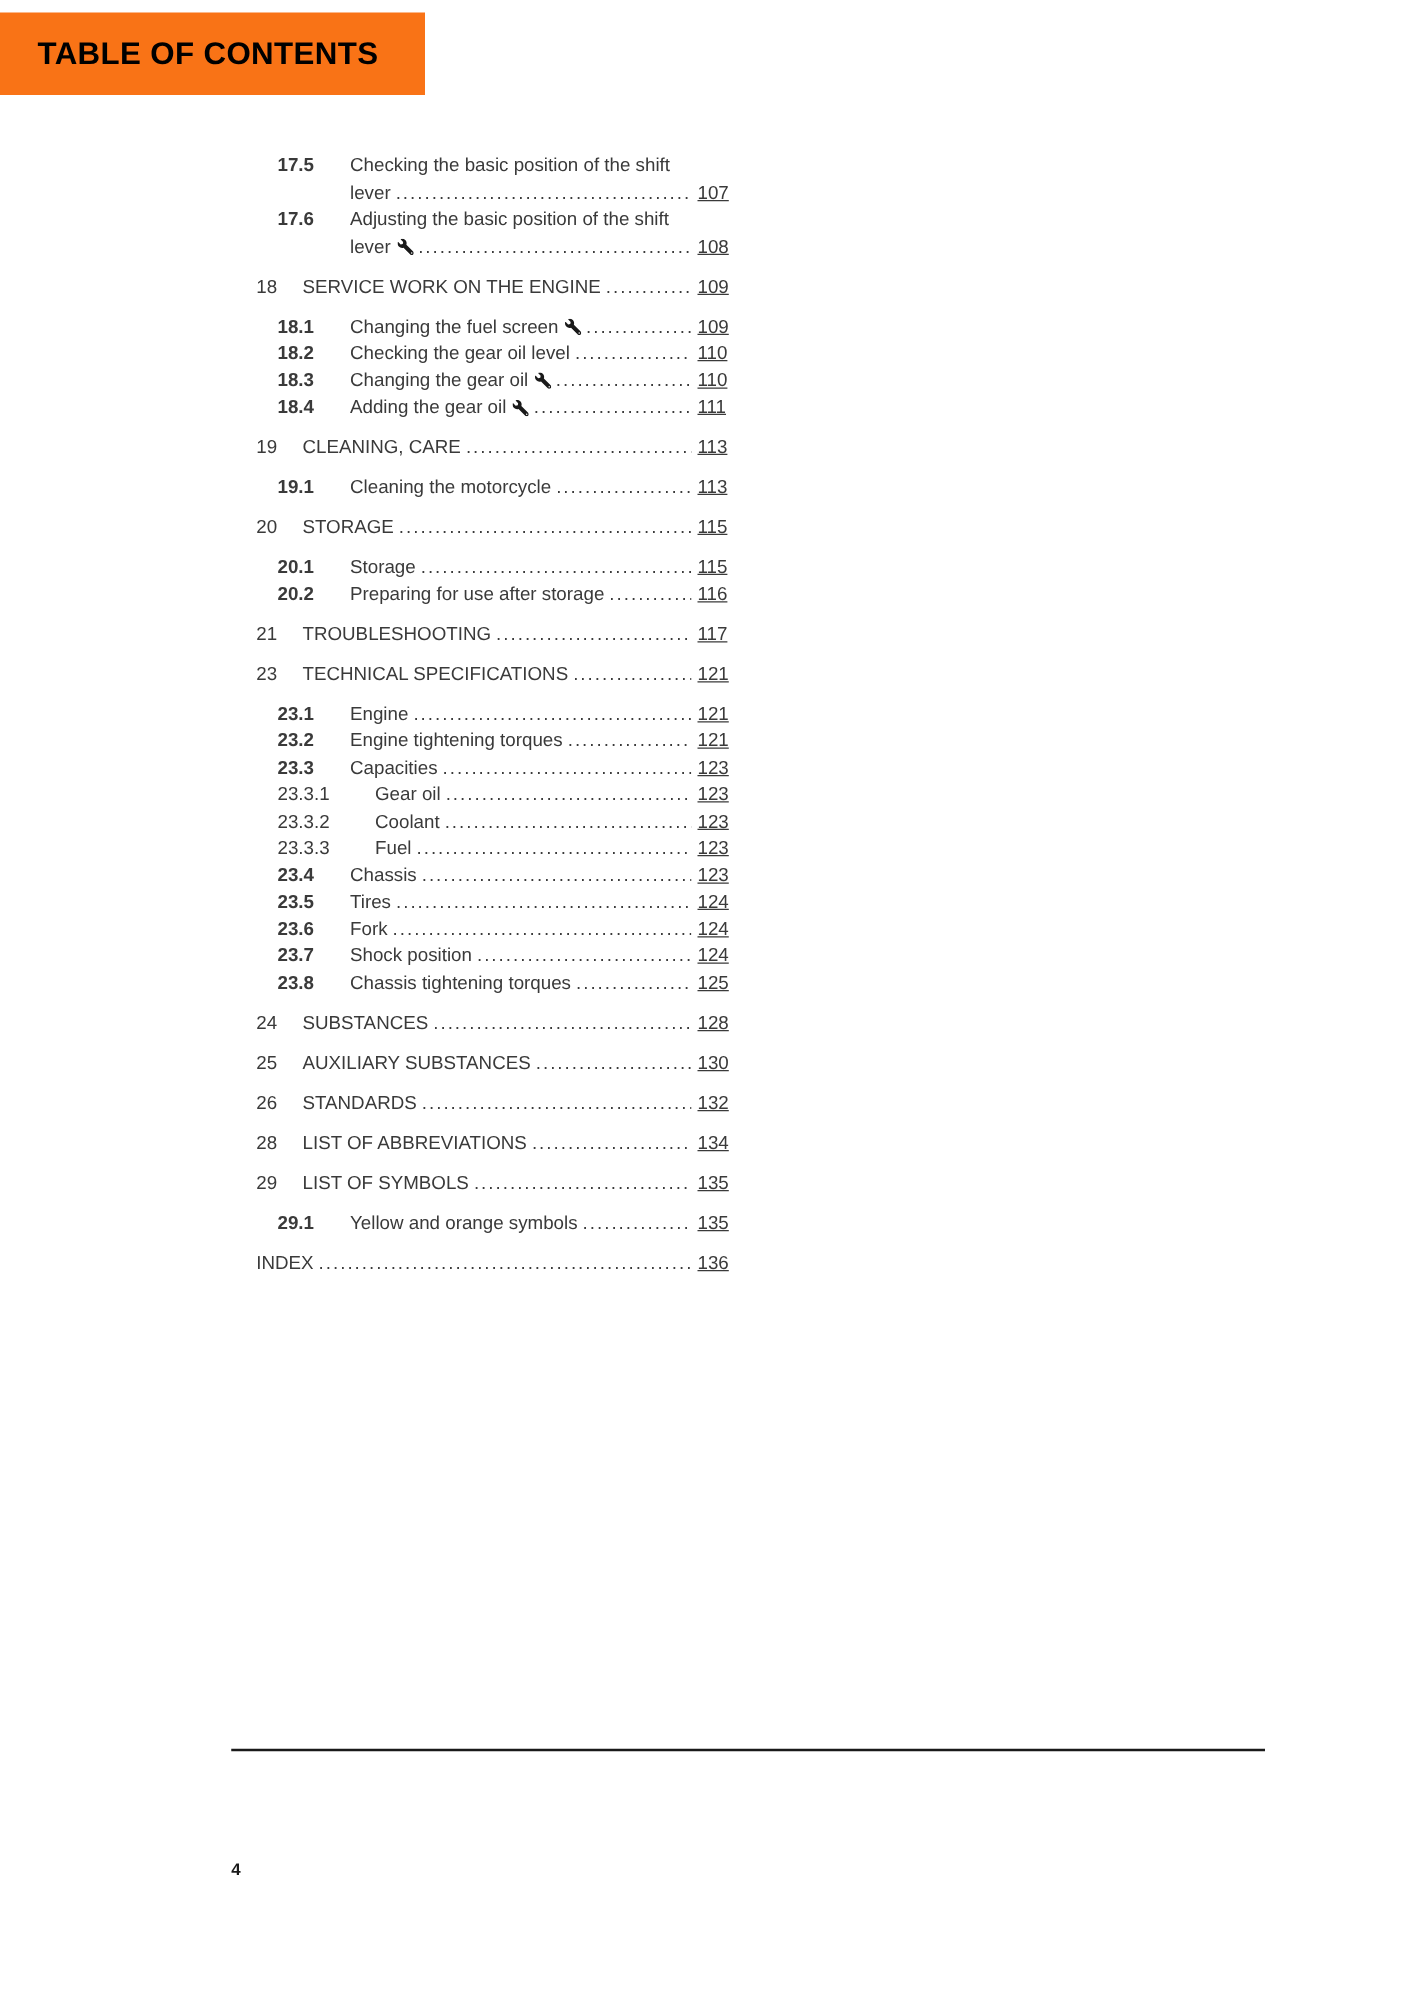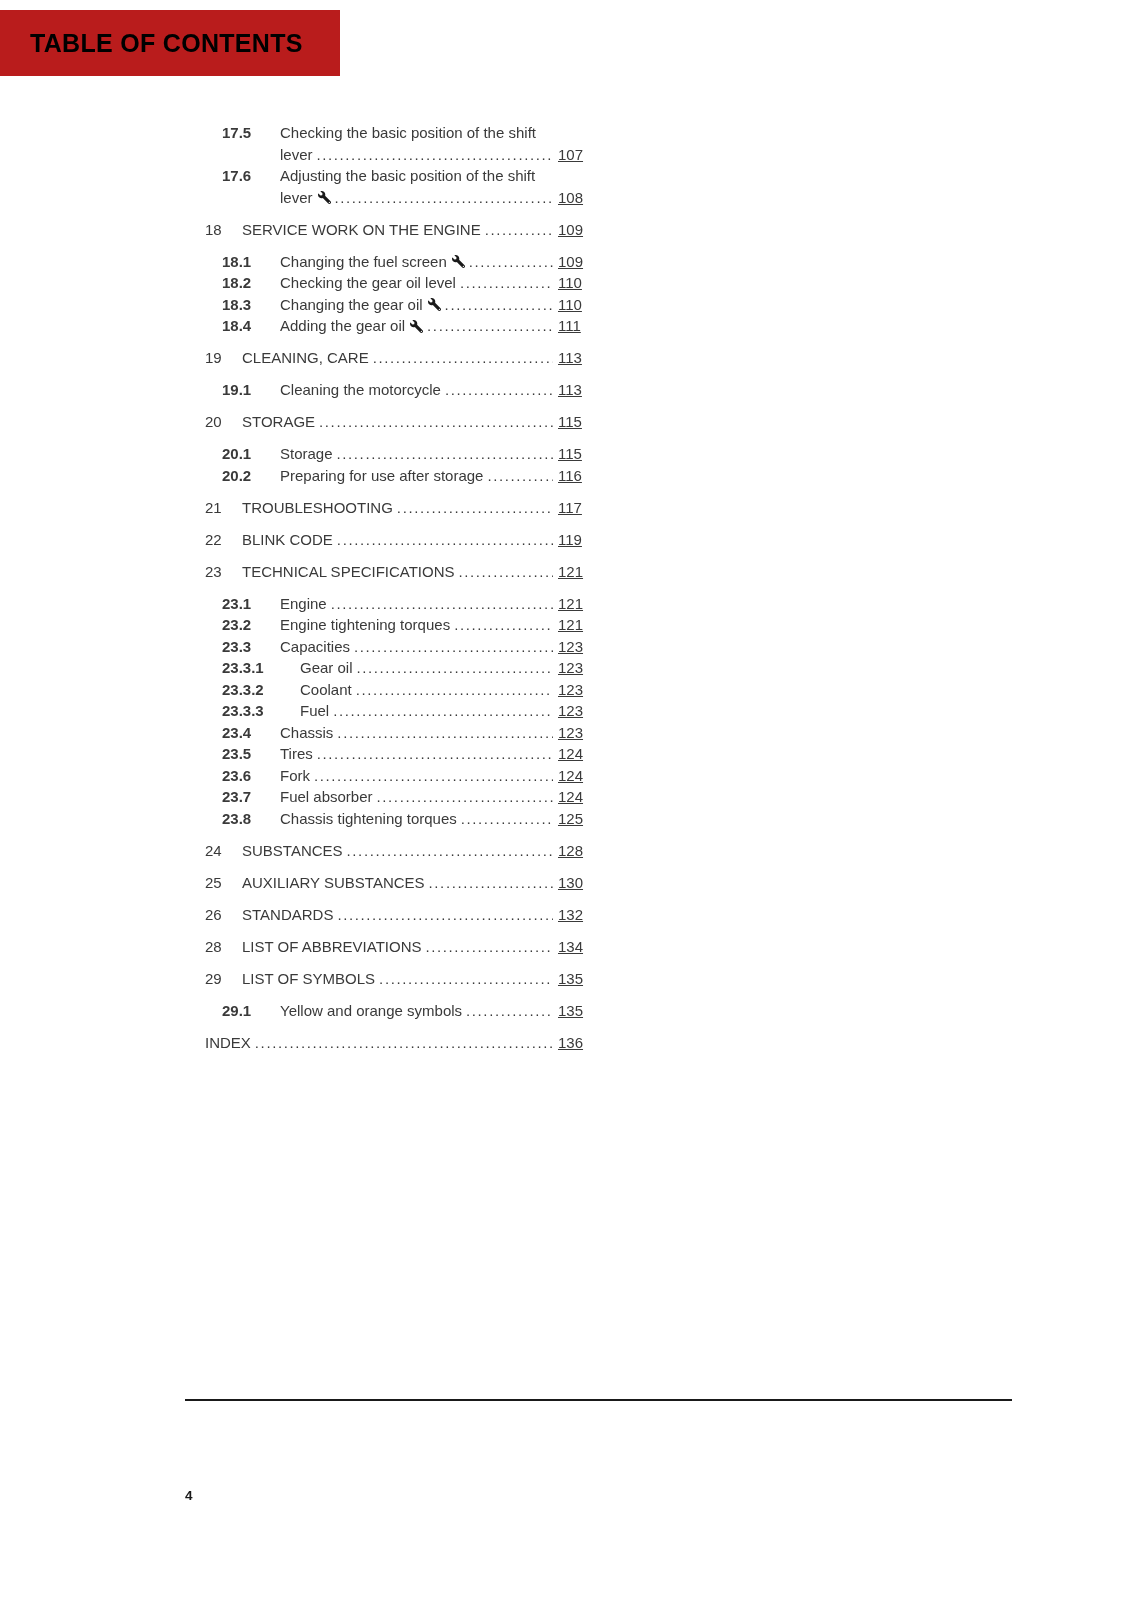--- a/index.html
+++ b/index.html
@@ -7,21 +7,21 @@
     width: 1130px; height: 1600px;
     background: #ffffff;
     font-family: "Liberation Sans", sans-serif;
     color: #3a3a3a;
     position: relative;
     overflow: hidden;
   }
   .header-box {
     position: absolute; left: 0; top: 10px;
     width: 340px; height: 66px;
-    background: #b91c1c;
+    background: #f97316;
     display: flex; align-items: center;
   }
   .header-title {
     margin: 0; padding-left: 30px;
     font-size: 25px; font-weight: bold; color: #000000;
     letter-spacing: 0.3px;
   }
   .toc {
     position: absolute; left: 185px; top: 122px;
     width: 403px;
@@ -29,21 +29,21 @@
   }
   .row {
     display: flex;
     line-height: 21.5px;
   }
   .row .num { flex: 0 0 auto; white-space: nowrap; }
   .row .title { flex: 0 1 auto; white-space: nowrap; flex-shrink: 0; }
   .chapter .num, .index .num { width: 37px; }
   .index .num { width: 0; }
   .section .num, .section-cont .num { margin-left: 37px; width: 58px; font-weight: bold; }
-  .subsection .num { margin-left: 37px; width: 78px; font-weight: bold; }
+  .subsection .num { margin-left: 37px; width: 78px; }
   .chapter, .index { margin-top: 10.5px; margin-bottom: 10.5px; margin-left: 20px; }
   .leader {
     flex: 1 1 auto;
     min-width: 8px;
     overflow: hidden;
     white-space: nowrap;
     margin-left: 4px;
     margin-right: 5px;
   }
   .leader::after {
@@ -179,26 +179,20 @@
         <span class="leader"></span>
         <span class="page">116</span>
       </div>
       <div class="row chapter">
         <span class="num">21</span>
         <span class="title">TROUBLESHOOTING</span>
         <span class="leader"></span>
         <span class="page">117</span>
       </div>
       <div class="row chapter">
-        <span class="num">22</span>
-        <span class="title">BLINK CODE</span>
-        <span class="leader"></span>
-        <span class="page">119</span>
-      </div>
-      <div class="row chapter">
         <span class="num">23</span>
         <span class="title">TECHNICAL SPECIFICATIONS</span>
         <span class="leader"></span>
         <span class="page">121</span>
       </div>
       <div class="row section">
         <span class="num">23.1</span>
         <span class="title">Engine</span>
         <span class="leader"></span>
         <span class="page">121</span>
@@ -246,21 +240,21 @@
         <span class="page">124</span>
       </div>
       <div class="row section">
         <span class="num">23.6</span>
         <span class="title">Fork</span>
         <span class="leader"></span>
         <span class="page">124</span>
       </div>
       <div class="row section">
         <span class="num">23.7</span>
-        <span class="title">Fuel absorber</span>
+        <span class="title">Shock position</span>
         <span class="leader"></span>
         <span class="page">124</span>
       </div>
       <div class="row section">
         <span class="num">23.8</span>
         <span class="title">Chassis tightening torques</span>
         <span class="leader"></span>
         <span class="page">125</span>
       </div>
       <div class="row chapter">

